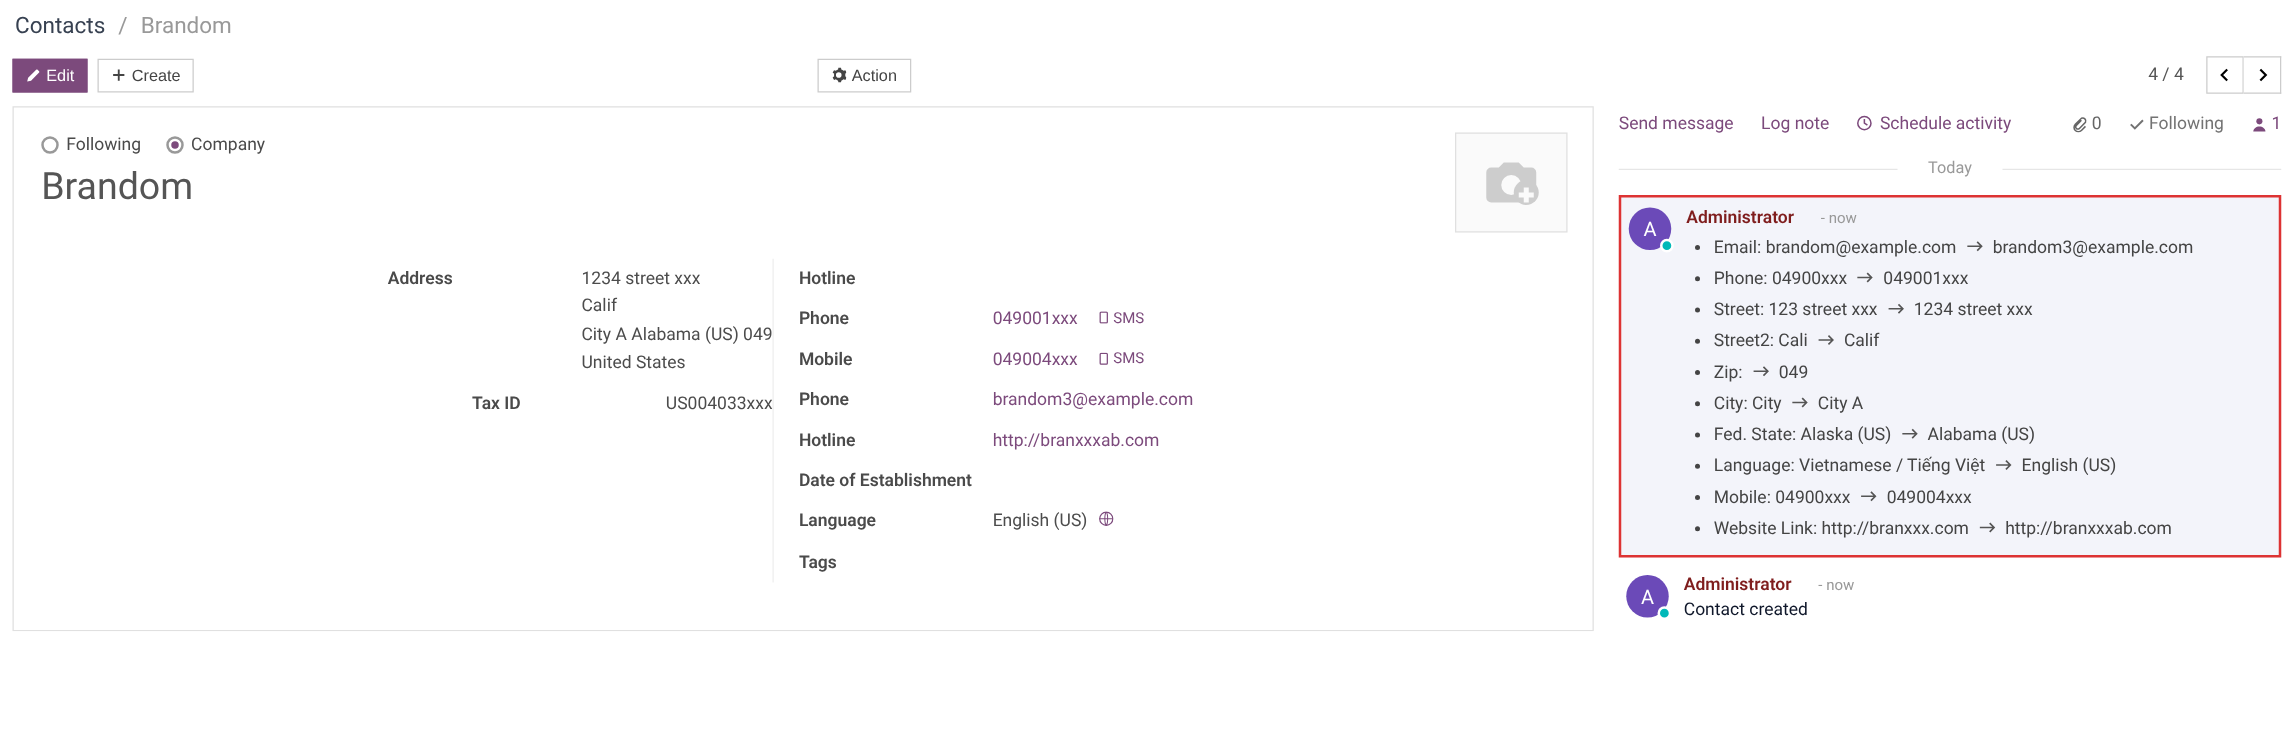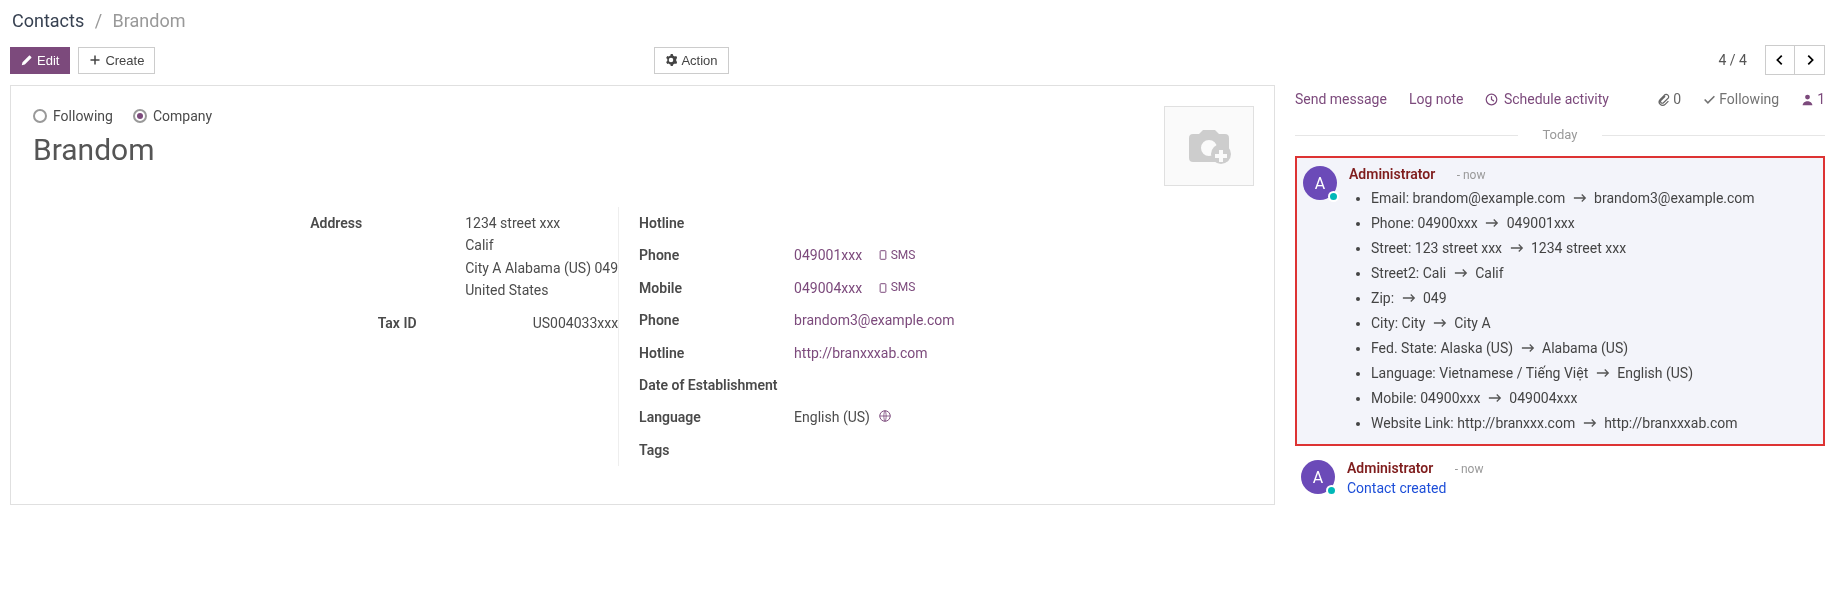--- a/index.html
+++ b/index.html
@@ -66,21 +66,21 @@
     .avatar { width: 34px; height: 34px; border-radius: 50%; background: #6b4ab8; color: #fff; display: flex; align-items: center; justify-content: center; font-size: 16px; position: relative; flex-shrink: 0; }
     .avatar .dot { position: absolute; bottom: -2px; right: -2px; width: 11px; height: 11px; background: #00b8b8; border-radius: 50%; border: 2px solid #fff; }
     .msg-body { flex: 1; color: #444; }
     .msg-head { margin-bottom: 4px; }
     .msg-head .author { font-weight: 600; color: #7f1d1d; }
     .msg-head .time { color: #999; margin-left: 18px; font-size: 12px; }
     .msg-body ul { list-style: disc; margin-left: 22px; }
     .msg-body li { padding: 2px 0; line-height: 1.5; }
     .arrow-right { display: inline-flex; align-items: center; margin: 0 4px; }
     .arrow-right svg { width: 14px; height: 10px; }
-    .msg-text { color: #1d4ed8; }
+    .msg-text { color: #0f172a; }
 
     .second-msg { margin-top: 6px; }
   </style>
 </head>
 <body>
 
 <div class="breadcrumb">
   <a href="#">Contacts</a>
   <span class="sep">/</span>
   <span class="current">Brandom</span>

